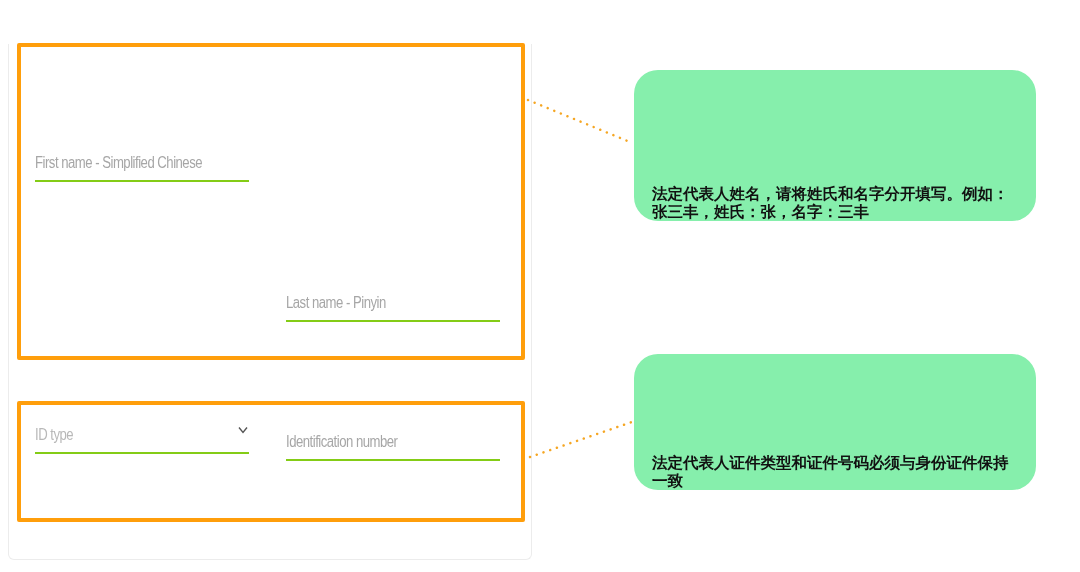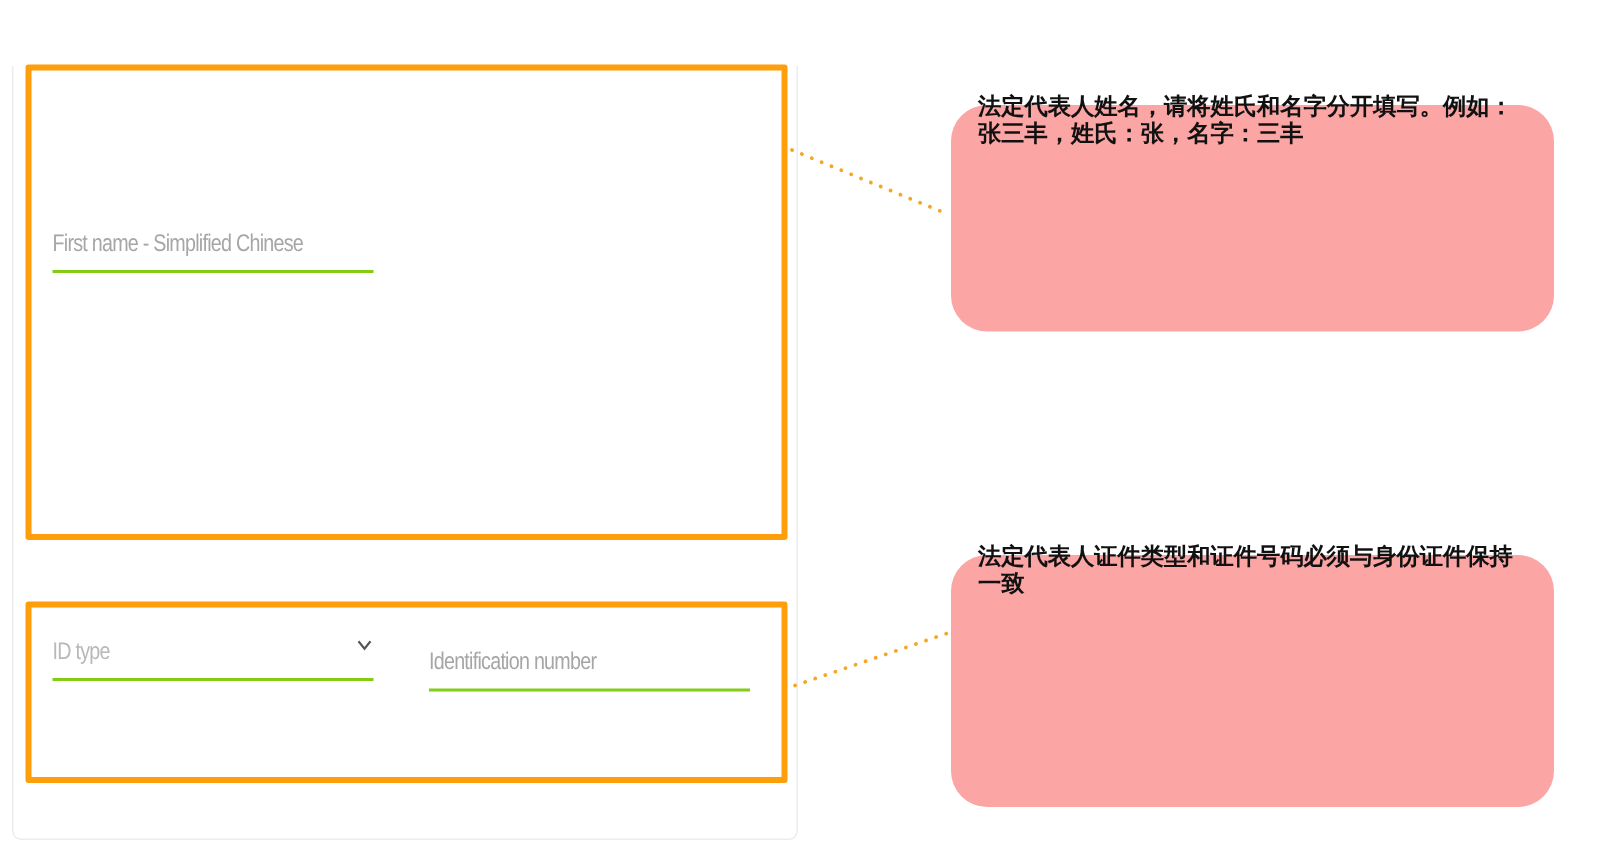--- a/index.html
+++ b/index.html
@@ -83,37 +83,37 @@
     .chevron {
       position: absolute;
       right: 0;
       top: 10px;
       width: 12px;
       height: 12px;
     }
 
     .callout {
       position: absolute;
-      background: #fca5a5;
+      background: #86efac;
       border-radius: 24px;
       box-sizing: border-box;
       padding: 0 18px;
       display: flex;
-      align-items: flex-start;
+      align-items: flex-end;
     }
     .callout-text {
       font-family: "DejaVu Sans", sans-serif;
       font-weight: bold;
       font-size: 15.5px;
       line-height: 18px;
       color: #111;
       margin-top: -8px;
     }
     .c1 { left: 634px; top: 70px; width: 402px; height: 151px; }
-    .c2 { left: 634px; top: 370px; width: 402px; height: 168px; }
+    .c2 { left: 634px; top: 354px; width: 402px; height: 136px; }
 
     .leader {
       position: absolute;
       left: 0;
       top: 0;
       width: 1080px;
       height: 572px;
       pointer-events: none;
     }
   </style>
@@ -122,20 +122,23 @@
 
 <div class="stage">
 
   <div class="card"></div>
 
   <div class="highlight hl-name"></div>
   <div class="highlight hl-id"></div>
 
   <div class="field f1">
     <input type="text" placeholder="First name - Simplified Chinese" style="">
+  </div>
+  <div class="field f4">
+    <input type="text" placeholder="Last name - Pinyin" style="">
   </div>
 
   <div class="field f5">
     <span class="select-value">ID type</span>
     <svg class="chevron" viewBox="0 0 12 12">
       <polyline points="2,3.5 6,8.5 10,3.5" fill="none" stroke="#555" stroke-width="1.4"></polyline>
     </svg>
   </div>
   <div class="field f6">
     <input type="text" placeholder="Identification number" style="">

